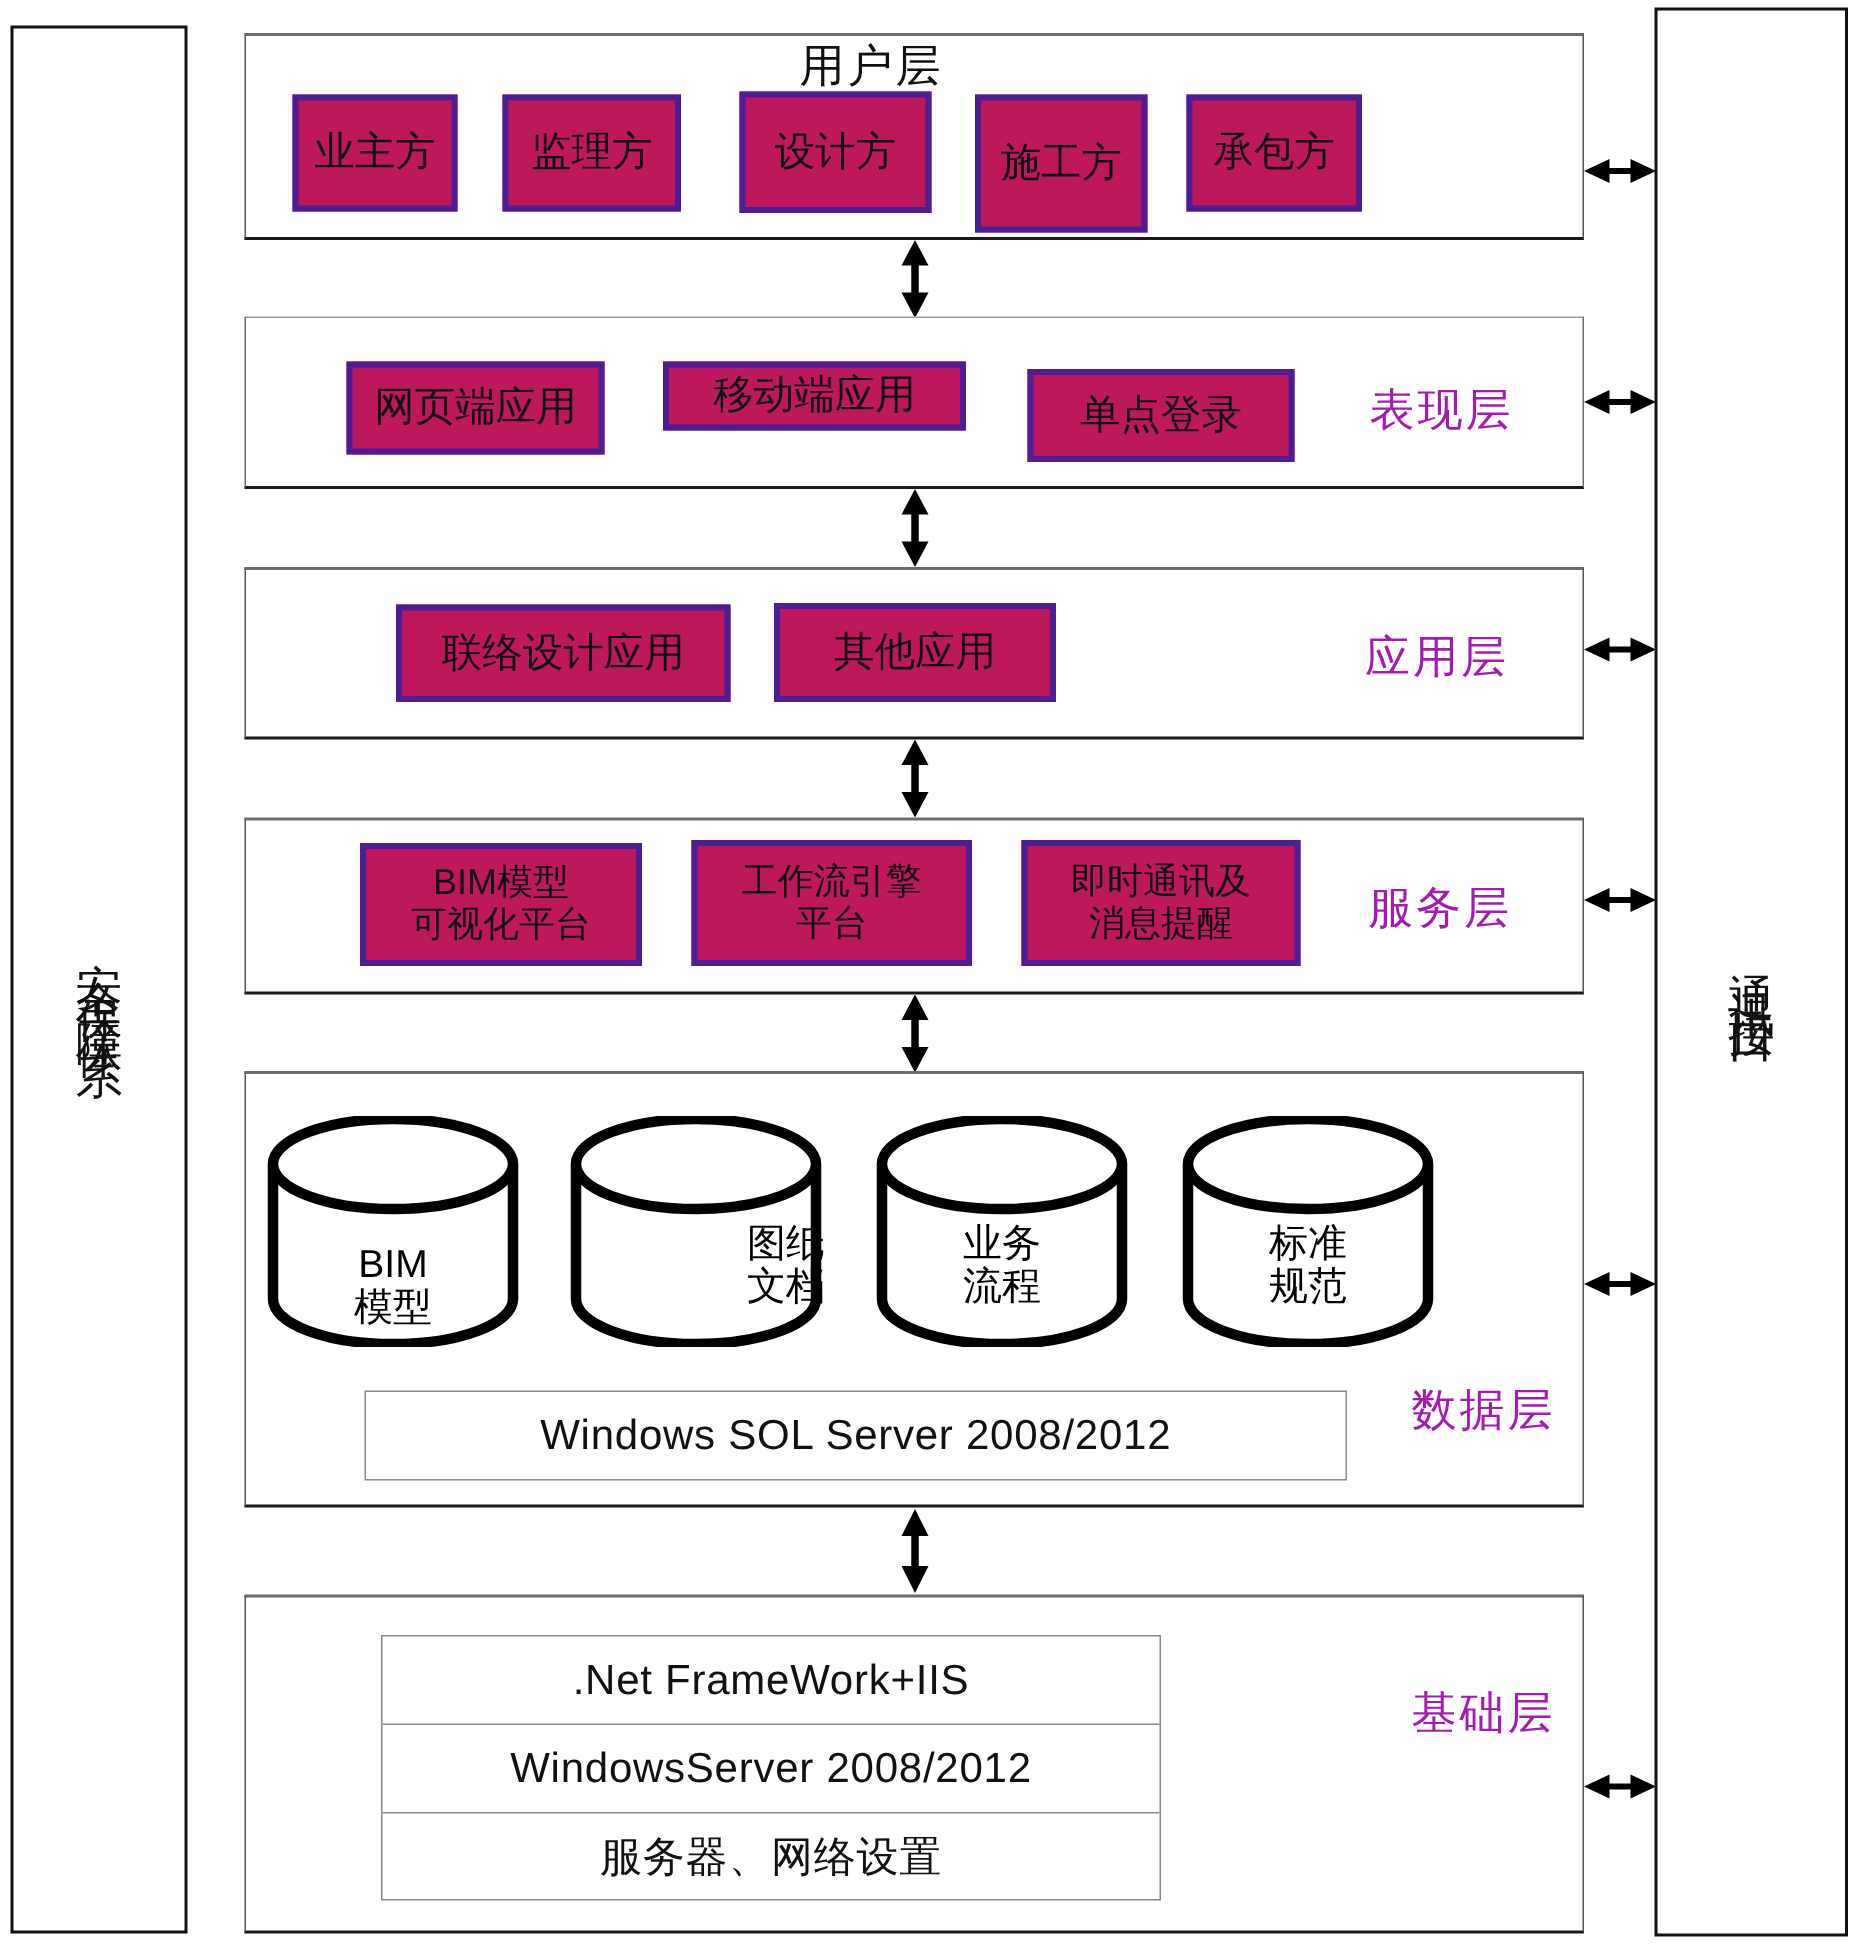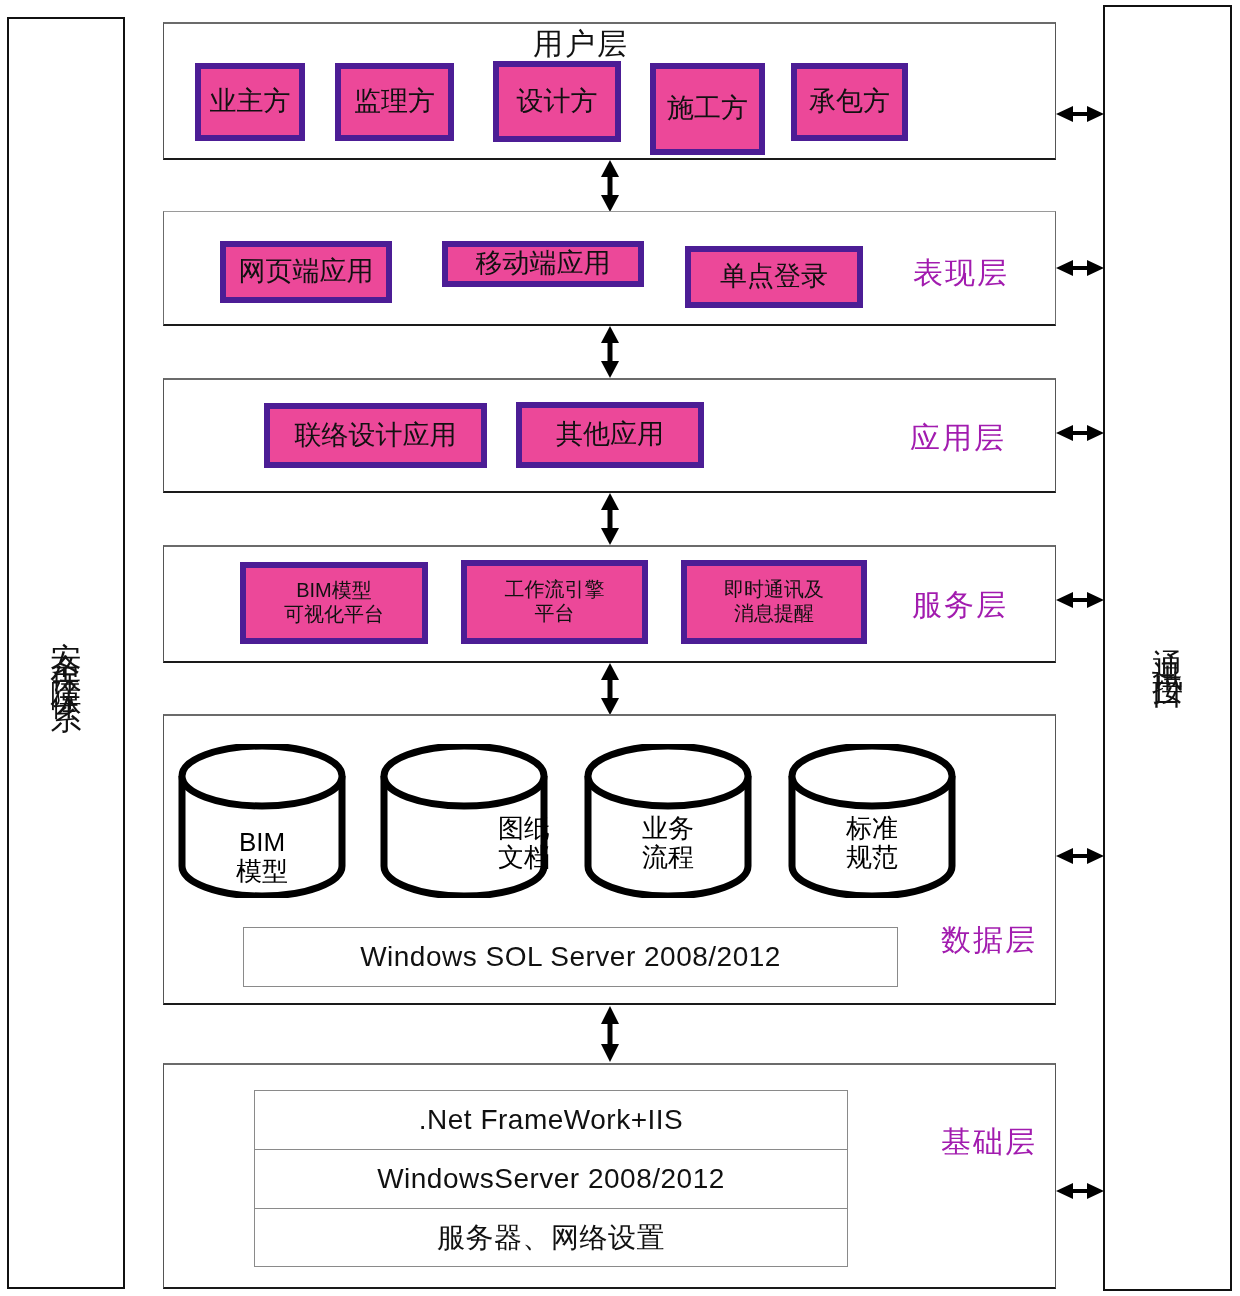--- a/index.html
+++ b/index.html
@@ -50,31 +50,31 @@
   }
   .layer-plain {
     border: 1px solid #6b6b6b;
     border-bottom: 2px solid #1a1a1a;
     border-top: 1px solid #9a9a9a;
   }
 
   .inner {
     position: absolute;
     box-sizing: border-box;
-    border: 6px solid #4c1d95;
-    background: #ec4899;
+    border: 4px solid #4c1d95;
+    background: #be185d;
     display: flex;
     align-items: center;
     justify-content: center;
     text-align: center;
     color: #111;
     font-size: 27px;
     line-height: 1.18;
   }
-  .inner.two-line { font-size: 20px; }
+  .inner.two-line { font-size: 24px; }
 
   .layer-title {
     position: absolute;
     font-size: 30px;
     color: #a21caf;
     letter-spacing: 2px;
     white-space: nowrap;
     text-align: center;
   }
   .diagram-title {
@@ -177,21 +177,21 @@
       <line x1="14" y1="9" x2="14" y2="43" stroke="#000" stroke-width="5"></line>
       <polygon points="14,0 5,17 23,17" fill="#000"></polygon>
       <polygon points="14,52 5,35 23,35" fill="#000"></polygon>
     </svg>
   </div>
 
   <div class="box layer-plain" style="left:163px; top:211px; width:893px; height:115px;">
   </div>
   <div class="layer-title" style="left:913px; top:253px;">表现层</div>
 
-  <div class="inner" style="left:220px; top:241px; width:172px; height:62px;">
+  <div class="inner" style="left:231px; top:241px; width:172px; height:62px;">
     <span>网页端应用</span>
   </div>
   <div class="inner" style="left:442px; top:241px; width:202px; height:46px;">
     <span>移动端应用</span>
   </div>
   <div class="inner" style="left:685px; top:246px; width:178px; height:62px;">
     <span>单点登录</span>
   </div>
 
   <div class="arrow-v" style="left:596px; top:326px;">
@@ -309,21 +309,21 @@
       <line x1="14" y1="10" x2="14" y2="46" stroke="#000" stroke-width="5"></line>
       <polygon points="14,0 5,18 23,18" fill="#000"></polygon>
       <polygon points="14,56 5,38 23,38" fill="#000"></polygon>
     </svg>
   </div>
 
   <div class="box layer" style="left:163px; top:1063px; width:893px; height:226px;">
   </div>
   <div class="layer-title" style="left:941px; top:1122px;">基础层</div>
 
-  <div class="stack" style="left:254px; top:1090px; width:594px; height:177px;">
+  <div class="stack" style="left:254px; top:1090px; width:520px; height:177px;">
     <div class="stack-row" style="height:59px;">
       <span>.Net FrameWork+IIS</span>
     </div>
     <div class="stack-row" style="height:59px;">
       <span>WindowsServer 2008/2012</span>
     </div>
     <div class="stack-row" style="height:57px;">
       <span>服务器、网络设置</span>
     </div>
   </div>

